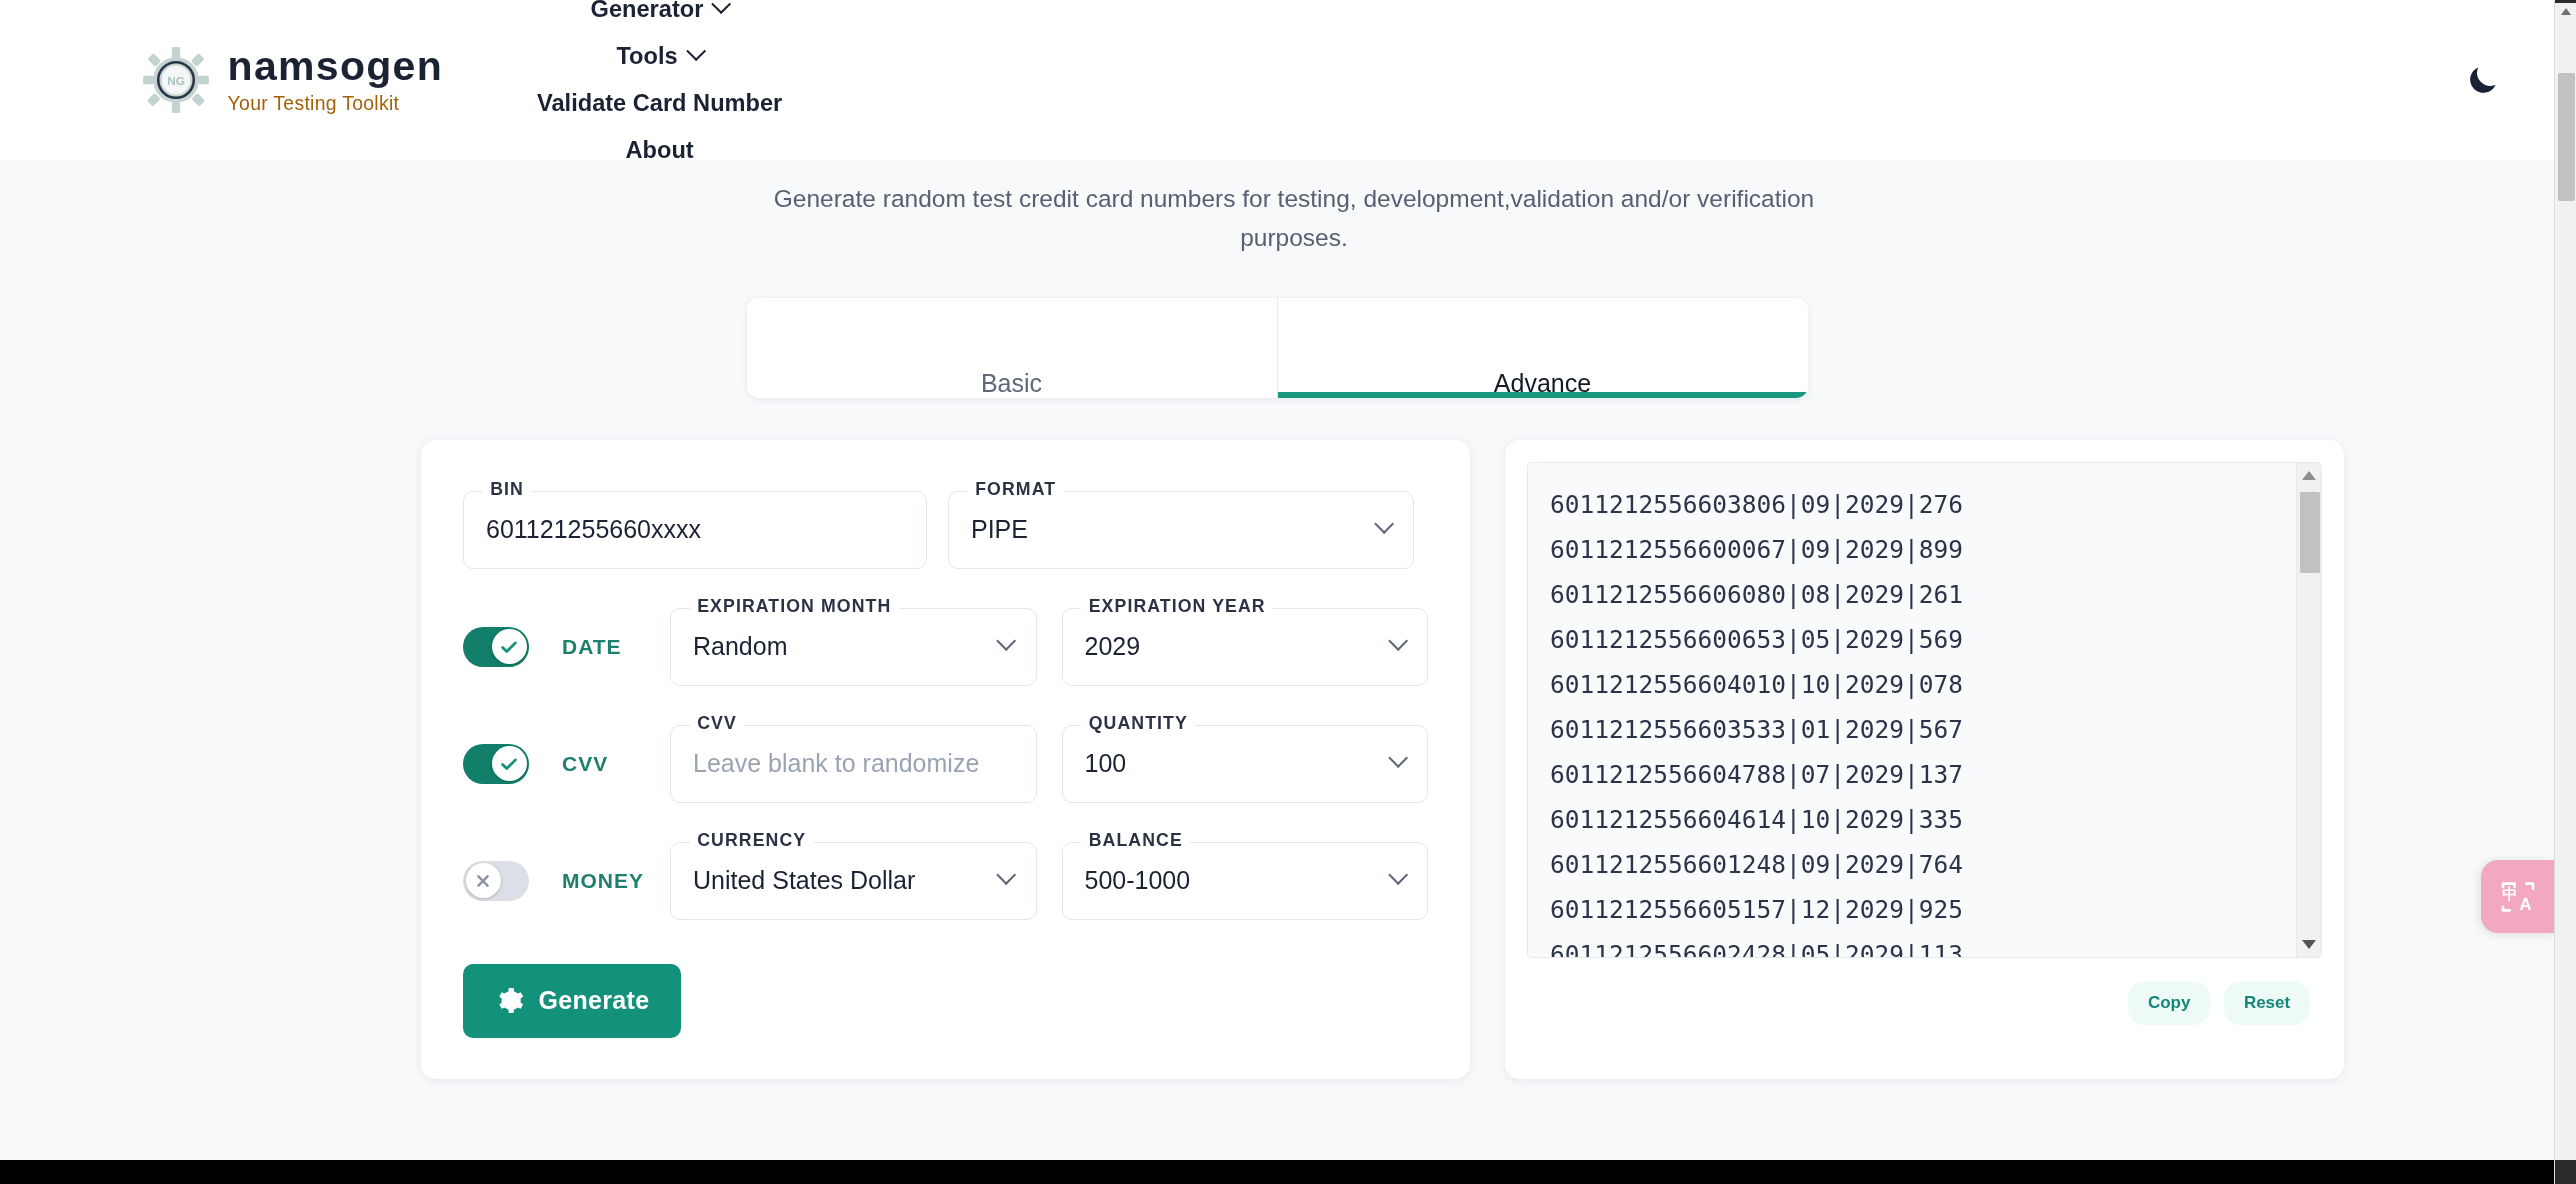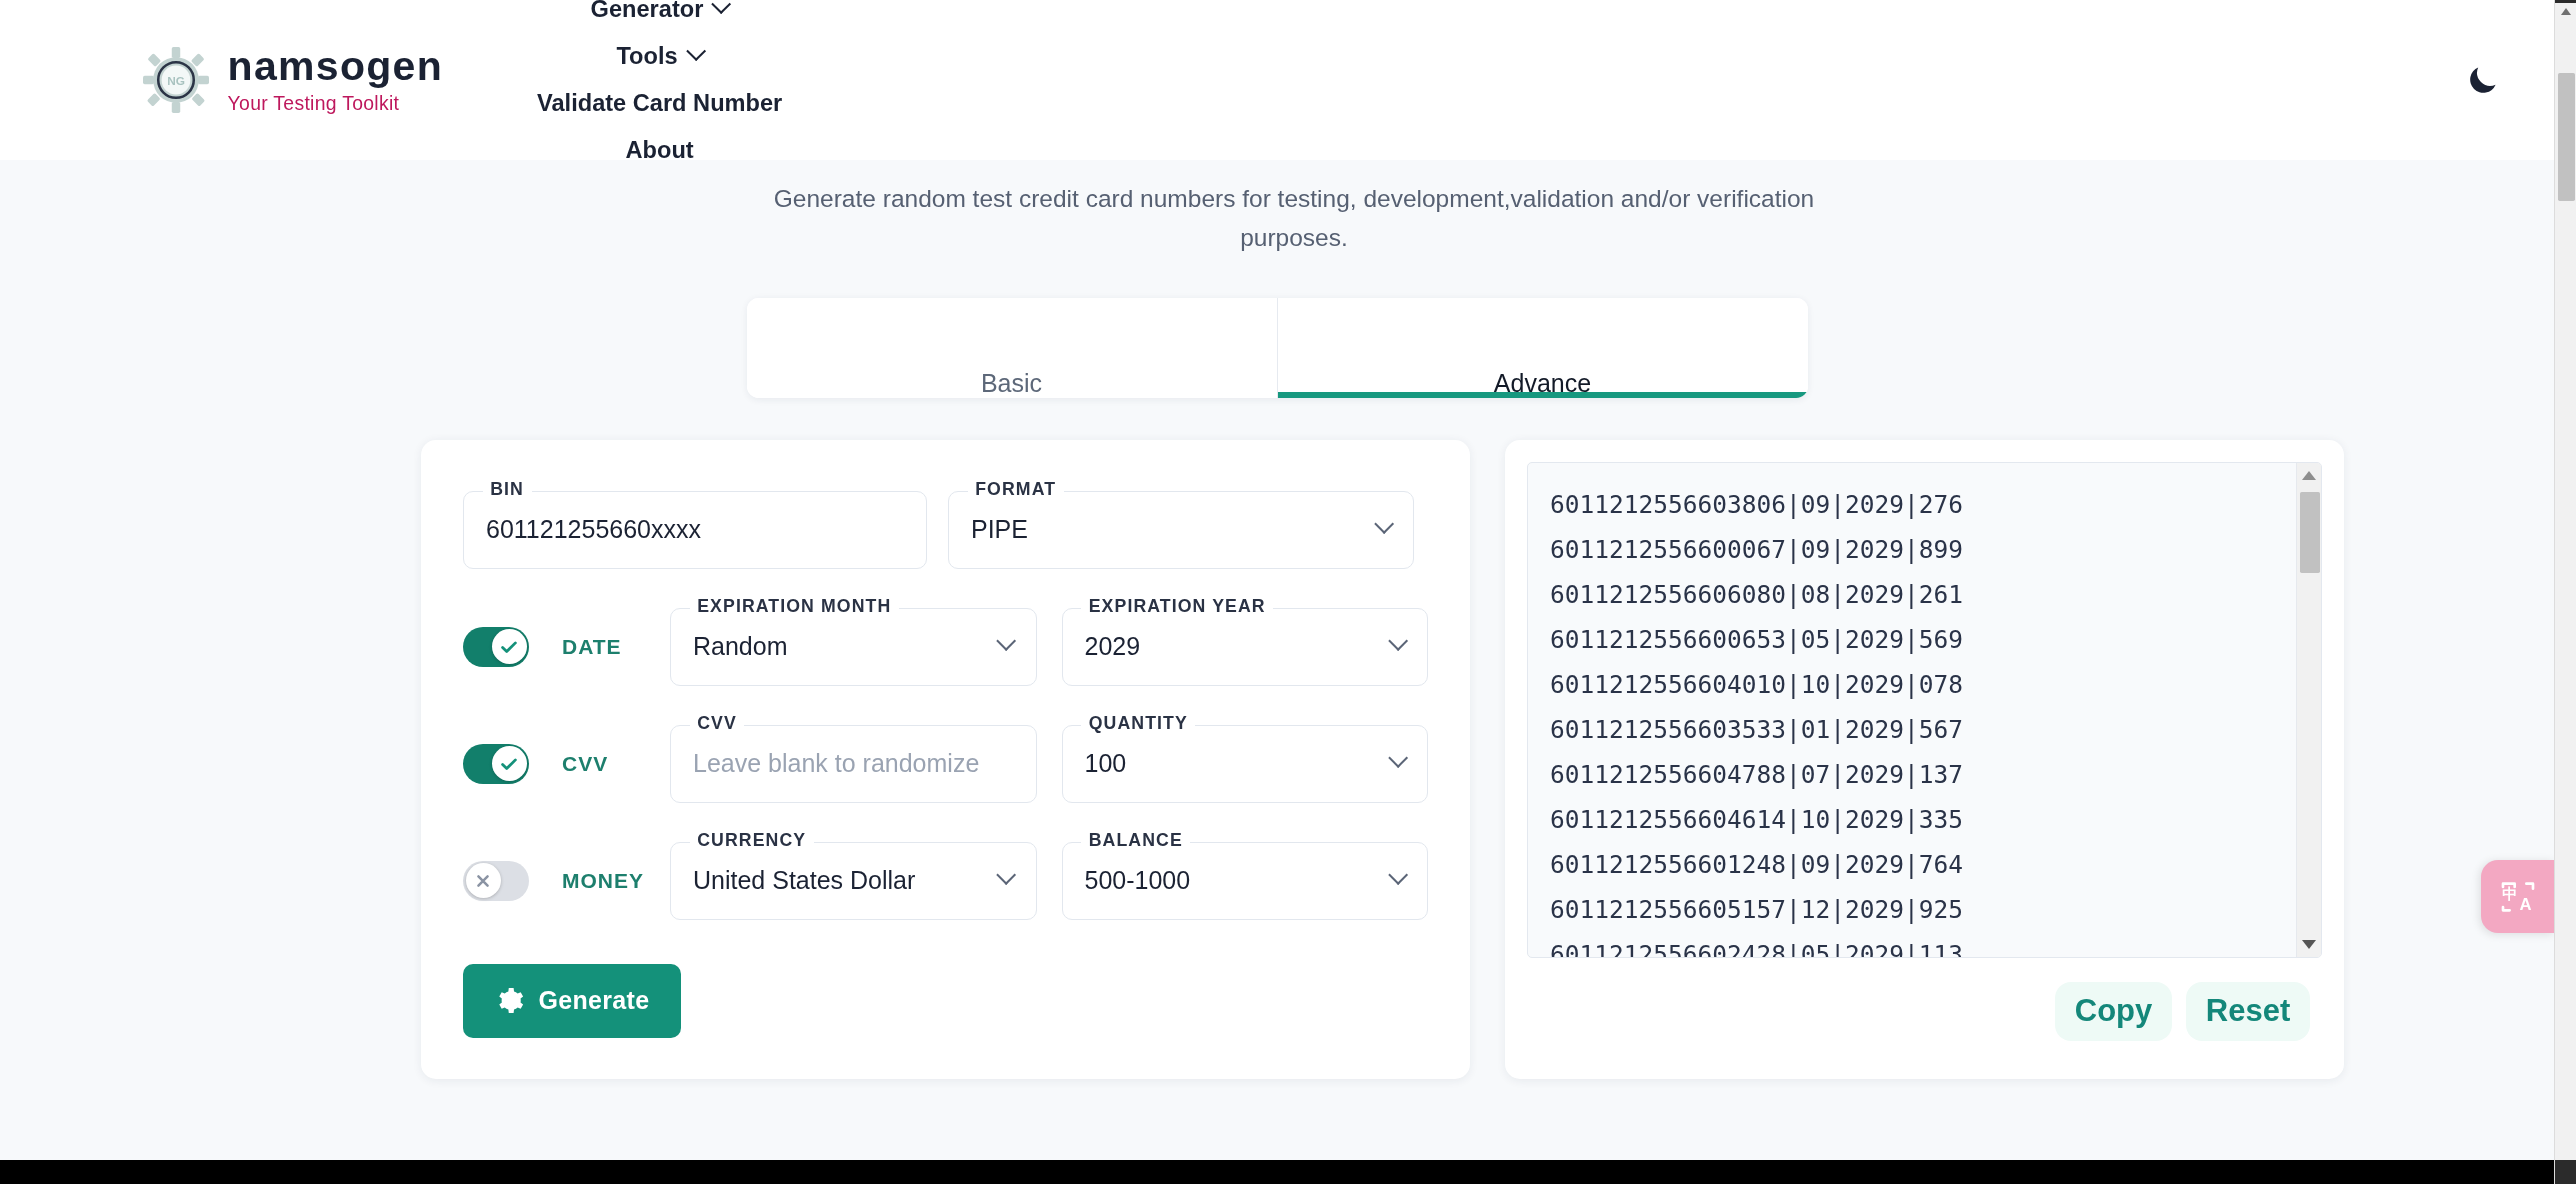--- a/index.html
+++ b/index.html
@@ -46,21 +46,21 @@
   .brand-text { display: flex; flex-direction: column; justify-content: center; }
   .brand-name {
     font-size: 41px;
     font-weight: 700;
     color: #1b2233;
     letter-spacing: 1.3px;
     line-height: 1.05;
   }
   .brand-tagline {
     font-size: 19.4px;
-    color: #be185d;
+    color: #a16207;
     letter-spacing: 0.3px;
     margin-top: 3px;
   }
 
   .main-nav {
     display: flex;
     align-items: center;
     margin-left: 94px;
     gap: 0;
     flex-direction: column;
@@ -327,21 +327,21 @@
     justify-content: flex-end;
     align-items: center;
     gap: 13.5px;
     padding: 23.6px 11.8px 0 0;
   }
   .mini-btn {
     background: #eefaf6;
     border: none;
     border-radius: 16px;
     color: #14877a;
-    font-size: 31px;
+    font-size: 17px;
     font-weight: 700;
     font-family: "Liberation Sans", sans-serif;
     padding: 11.8px 20px;
     cursor: pointer;
   }
 
   
   .translate-fab {
     position: absolute;
     right: 22px;

